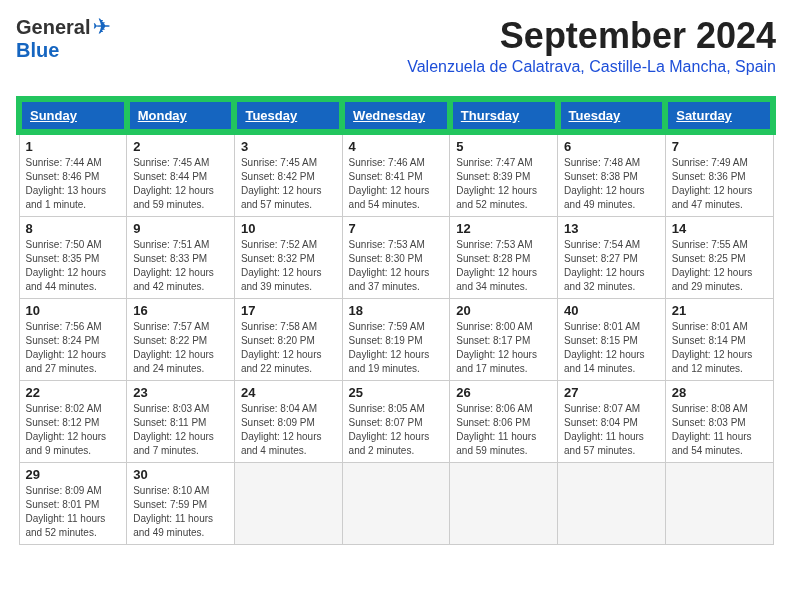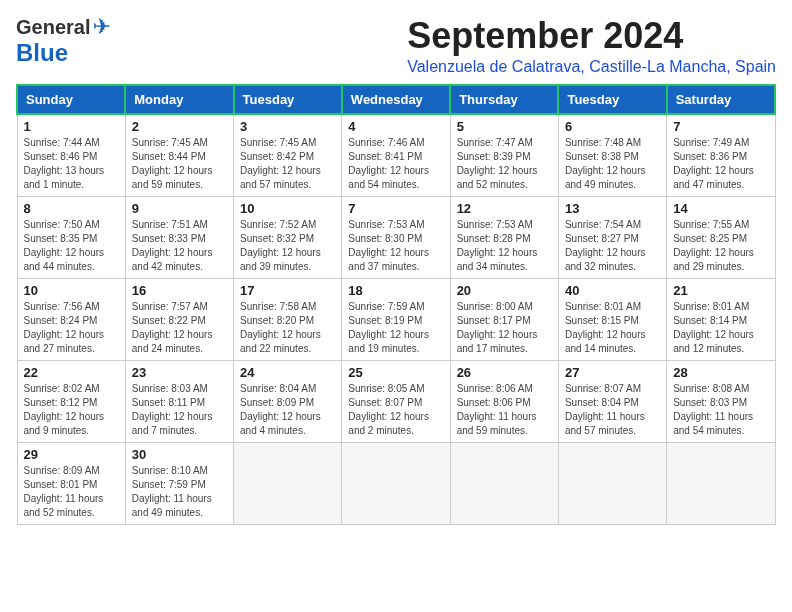--- a/index.html
+++ b/index.html
@@ -7,23 +7,24 @@
       font-family: Arial, sans-serif;
       background: #fff;
       width: 792px;
       min-height: 612px;
       padding: 16px;
     }
     .header-area {
       display: flex;
       justify-content: space-between;
       align-items: flex-start;
-      margin-bottom: 8px;
+      margin-bottom: 20px;
     }
     .title-area {
+      text-align: right;
     }
     .month-title {
       font-size: 36px;
       font-weight: bold;
       color: #222;
       line-height: 1.1;
     }
     .location-title {
       font-size: 16px;
       color: #1d4ed8;
@@ -34,21 +35,22 @@
       border-collapse: collapse;
       margin-top: 8px;
     }
     .calendar th {
       background: #1565c0;
       color: #fff;
       font-size: 13px;
       font-weight: bold;
       text-align: left;
       padding: 6px 8px;
-      border: 2px solid #22c55e;
+      border: 6px solid #22c55e;
+      text-decoration: underline;
     }
     .calendar td {
       border: 1px solid #ccc;
       vertical-align: top;
       padding: 4px 6px;
       width: calc(100% / 7);
       font-size: 10.5px;
       color: #333;
       background: #fff;
       min-height: 80px;
@@ -71,21 +73,21 @@
     .logo-wrapper {
       display: flex;
       align-items: center;
     }
     .logo-text-general {
       font-size: 20px;
       font-weight: bold;
       color: #333;
     }
     .logo-text-blue {
-      font-size: 24px;
+      font-size: 20px;
       font-weight: bold;
       color: #1565c0;
     }
     .logo-bird {
       color: #1565c0;
       font-size: 22px;
       margin-left: 2px;
       line-height: 1;
     }
   </style>

